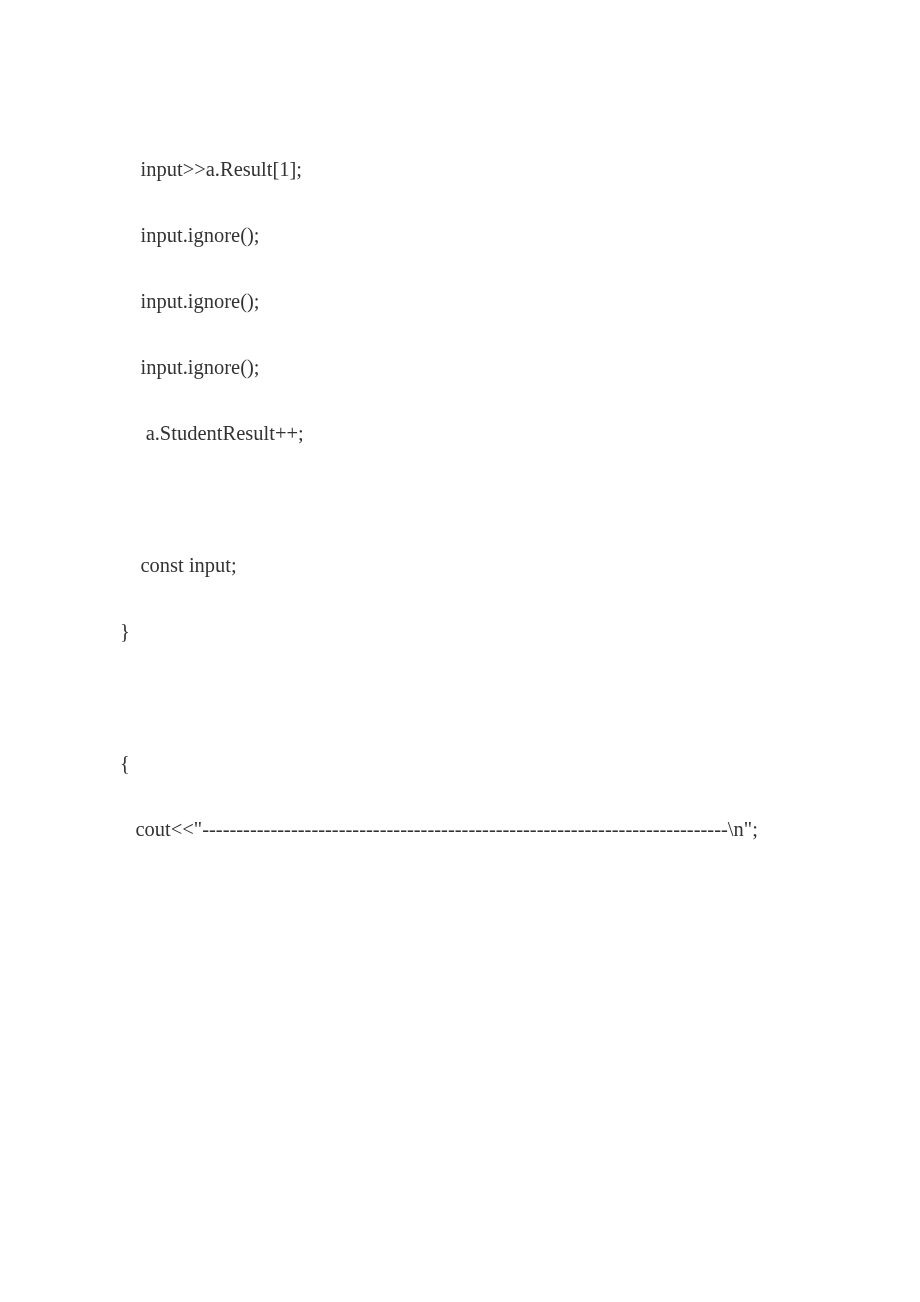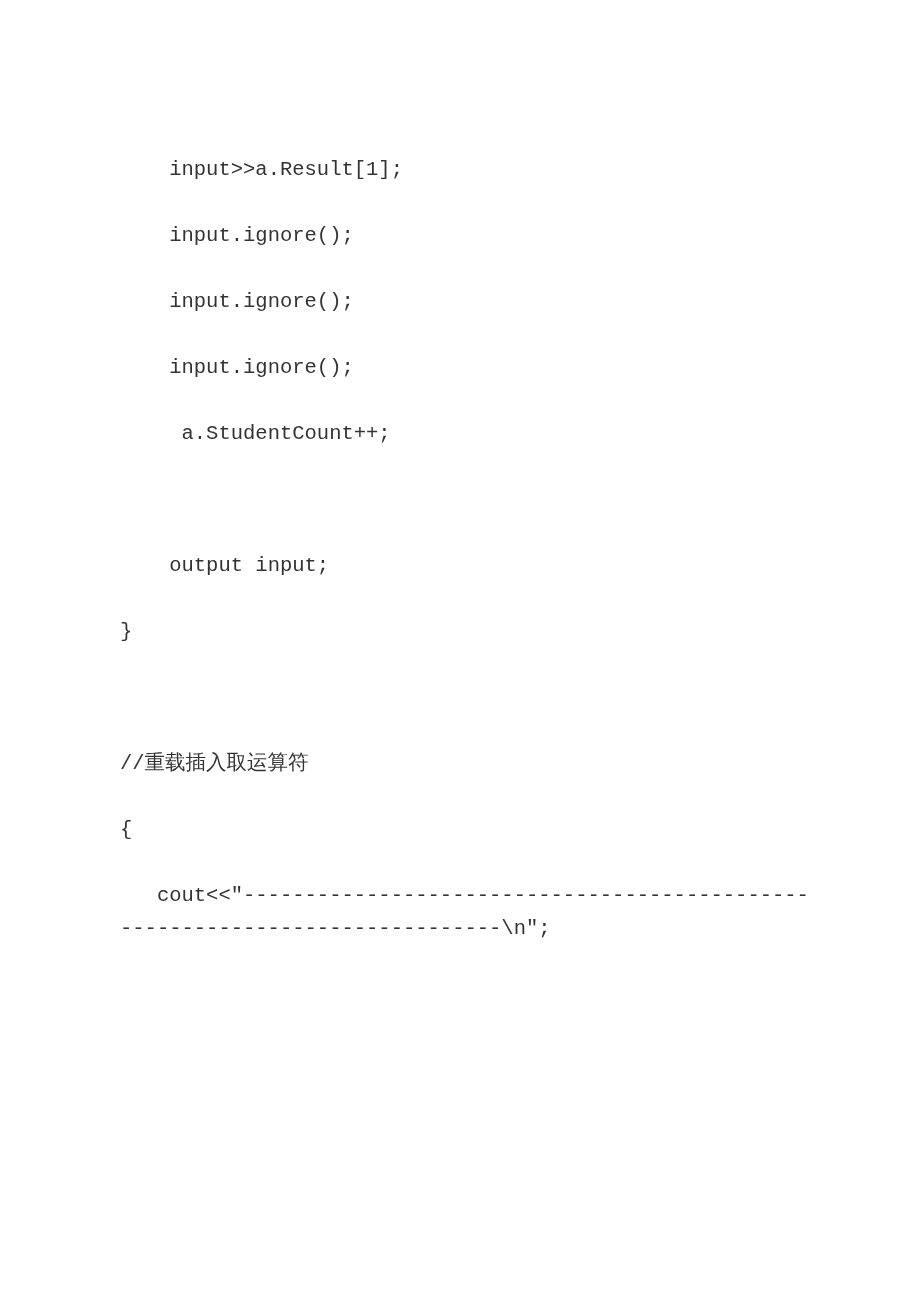--- a/index.html
+++ b/index.html
@@ -15,38 +15,37 @@
     padding: 120px 110px 0 120px;
     box-sizing: border-box;
     font-family: "SimSun", "NSimSun", "Songti SC", "Courier New", monospace;
     font-size: 20.5px;
     line-height: 33px;
     color: #333333;
     word-break: break-all;
     white-space: pre-wrap;
   }
   .code-line {
-    font-family: Liberation Mono, monospace;
+    font-family: Liberation Serif, serif;
     letter-spacing: 0px;
   }
 </style>
 </head>
 <body>
 
 <div class="page">
 <div class="code-line">    input&gt;&gt;a.Result[1];</div>
 <div class="code-line">    input.ignore();</div>
 <div class="code-line">    input.ignore();</div>
 <div class="code-line">    input.ignore();</div>
-<div class="code-line">     a.StudentCount++;</div>
+<div class="code-line">     a.StudentResult++;</div>
 <div class="code-line">&nbsp;</div>
-<div class="code-line">    output input;</div>
+<div class="code-line">    const input;</div>
 <div class="code-line">}</div>
 <div class="code-line">&nbsp;</div>
-<div class="code-line">//重载插入取运算符</div>
 <div class="code-line">{</div>
 <div class="code-line">   cout&lt;&lt;"-----------------------------------------------------------------------------\n";</div>
 
 
 
 
 
 
 
 

